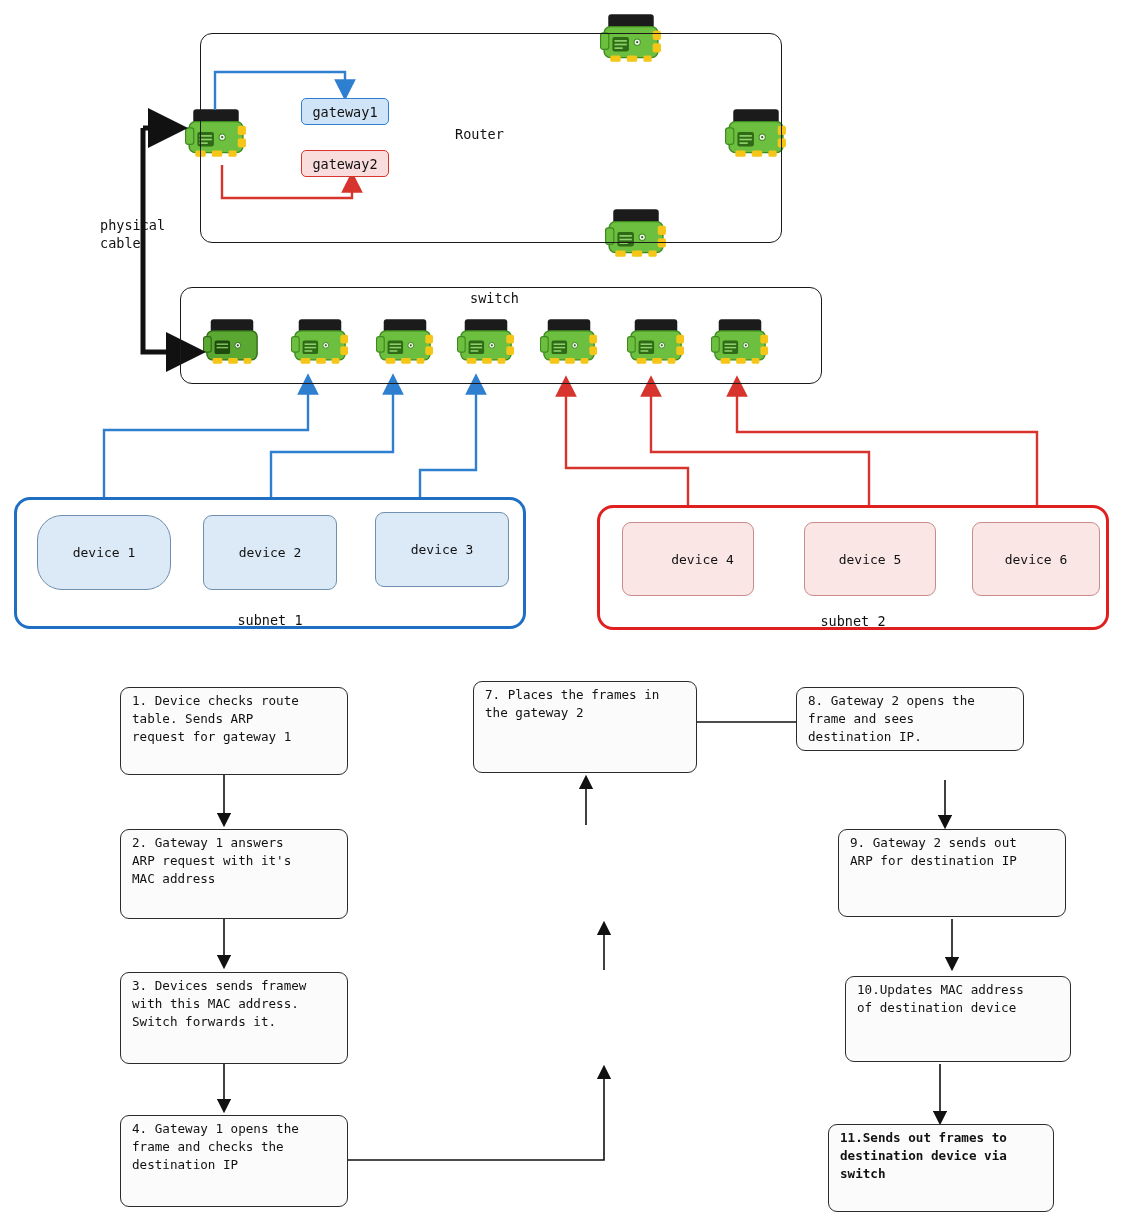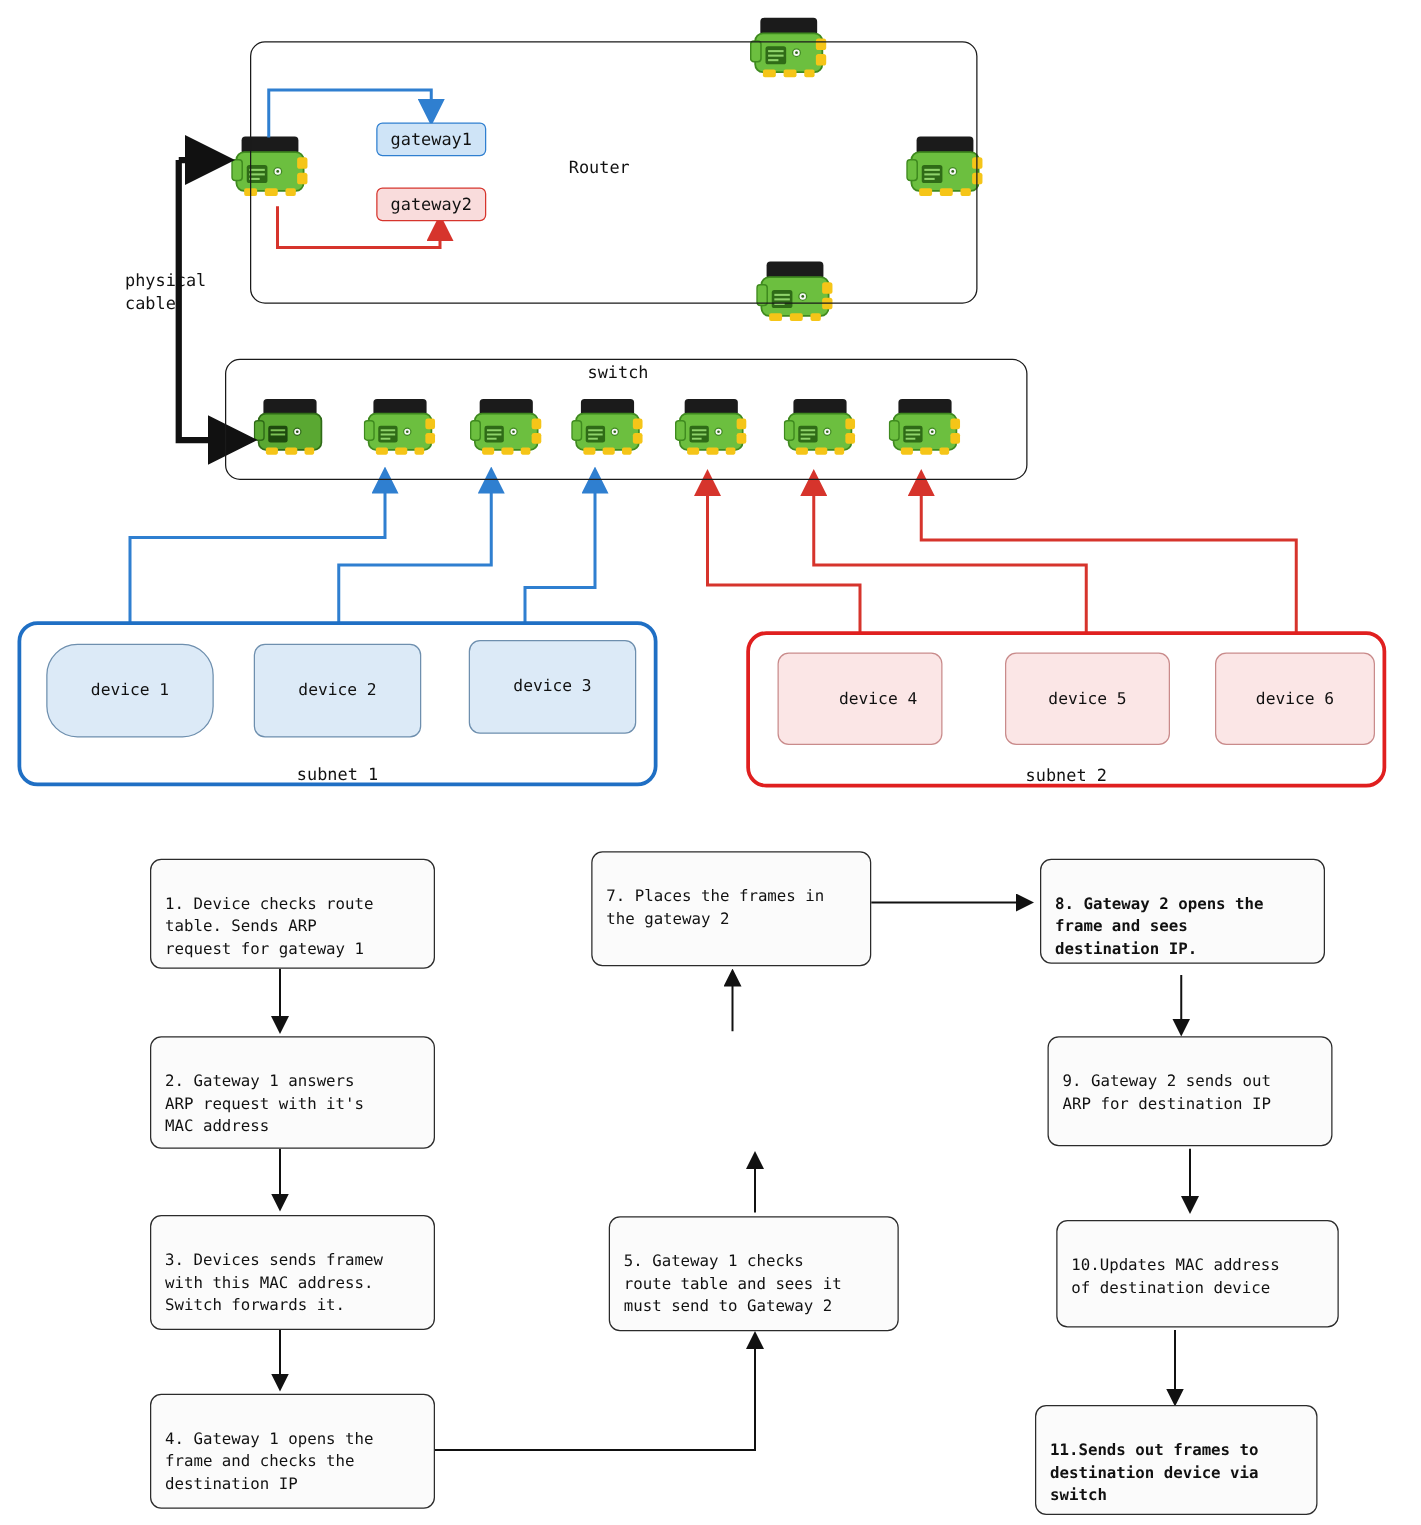--- a/index.html
+++ b/index.html
@@ -23,21 +23,21 @@
   .subnet.red{border:3.4px solid #e01f1f;}
   .subnet-label{position:absolute;font-size:13.5px;color:#111;text-align:center;}
 
   .device{position:absolute;box-sizing:border-box;border-radius:9px;display:flex;align-items:center;justify-content:center;
           font-size:13px;color:#111;font-family:"DejaVu Sans Mono",monospace;}
   .device.blue{border:1.4px solid #6e8fae;background:#dceaf7;}
   .device.red{border:1.4px solid #c98b8b;background:#fbe6e6;}
 
   
   .fbox{position:absolute;box-sizing:border-box;border:1.5px solid #2b2b2b;border-radius:9px;
-        background:#fbfbfb;padding:26px 11px;font-size:12.6px;line-height:1.42;color:#111;
+        background:#fbfbfb;padding:4px 11px;font-size:12.6px;line-height:1.42;color:#111;
         font-family:"DejaVu Sans Mono",monospace;white-space:pre-wrap;}
 
   .plabel{position:absolute;font-size:13.5px;line-height:1.35;color:#111;white-space:pre;}
 </style>
 </head>
 <body>
 
 <div id="stage">
 
   <svg class="layer" viewBox="0 0 1137 1220">
@@ -164,27 +164,24 @@
   <div class="fbox" style="left:120px;top:829px;width:228px;height:90px;">2. Gateway 1 answers
 ARP request with it's
 MAC address</div>
   <div class="fbox" style="left:120px;top:972px;width:228px;height:92px;">3. Devices sends framew
 with this MAC address.
 Switch forwards it.</div>
   <div class="fbox" style="left:120px;top:1115px;width:228px;height:92px;">4. Gateway 1 opens the
 frame and checks the
 destination IP</div>
 
-  <div class="fbox" style="left:487px;top:973px;width:232px;height:92px;">5. Gateway 1 checks
-route table and sees it
-must send to Gateway 2</div>
   <div class="fbox" style="left:473px;top:681px;width:224px;height:92px;">7. Places the frames in
 the gateway 2</div>
 
-  <div class="fbox" style="left:832px;top:687px;width:228px;height:84px;font-weight:bold;">8. Gateway 2 opens the
+  <div class="fbox" style="left:796px;top:687px;width:228px;height:64px;">8. Gateway 2 opens the
 frame and sees
 destination IP.</div>
   <div class="fbox" style="left:838px;top:829px;width:228px;height:88px;">9. Gateway 2 sends out
 ARP for destination IP</div>
   <div class="fbox" style="left:845px;top:976px;width:226px;height:86px;">10.Updates MAC address
 of destination device</div>
   <div class="fbox" style="left:828px;top:1124px;width:226px;height:88px;font-weight:bold;">11.Sends out frames to
 destination device via
 switch</div>
 

